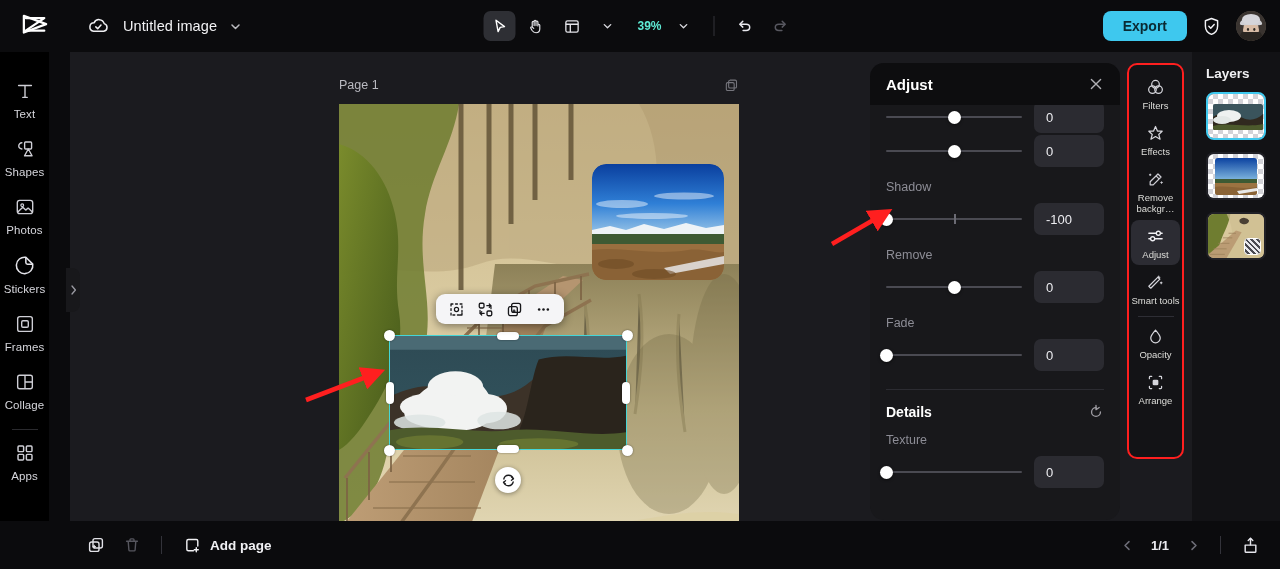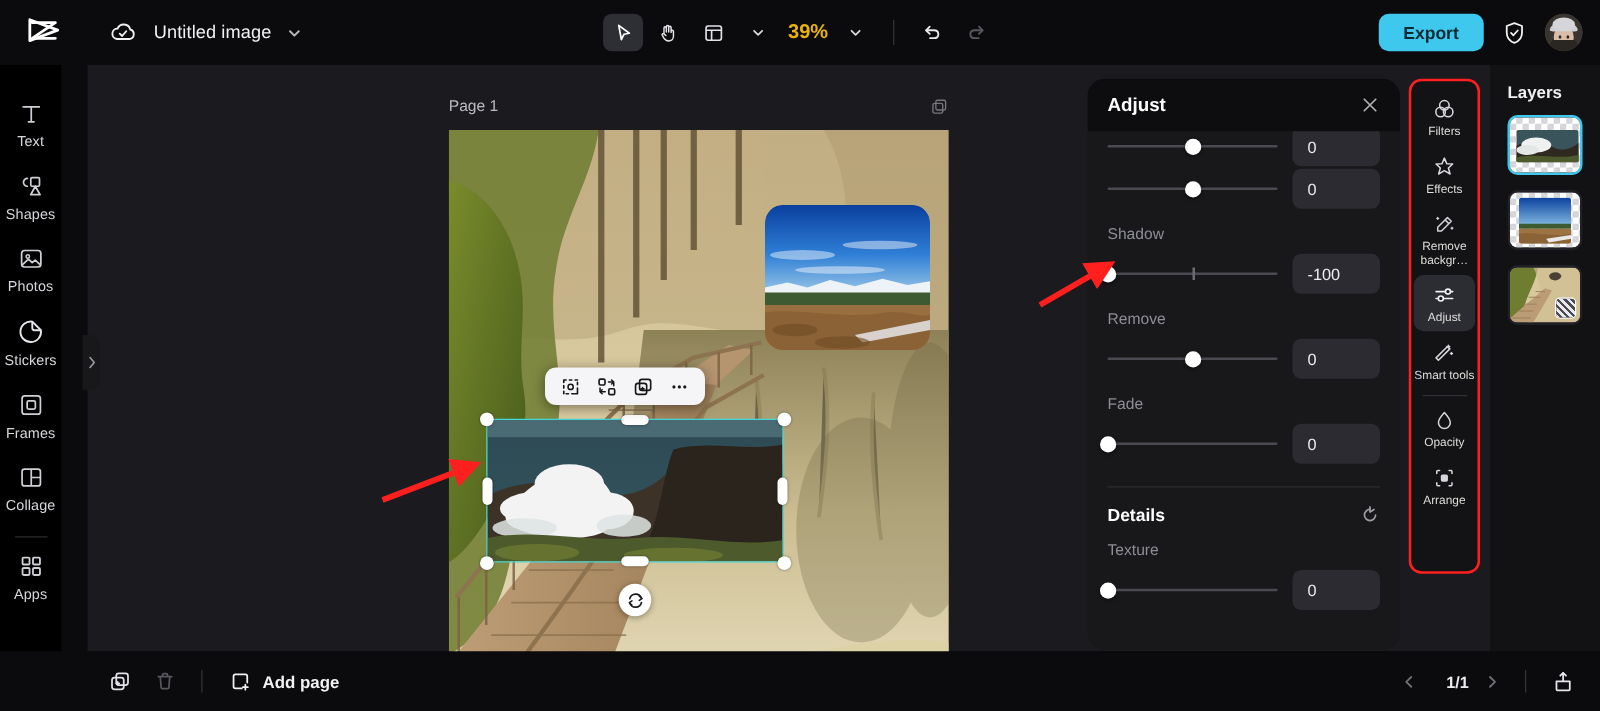--- a/index.html
+++ b/index.html
@@ -28,21 +28,21 @@
   .center-tools{
     position:absolute; left:50%; transform:translateX(-50%);
     display:flex; align-items:center; gap:4px; height:52px;
   }
   .tbtn{
     width:32px; height:30px; border-radius:7px; display:flex; align-items:center; justify-content:center;
     background:transparent; border:none; cursor:pointer;
   }
   .tbtn.active{ background:#2e2f34; }
   .zoomgrp{ display:flex; align-items:center; gap:2px; }
-  .zoomval{ font-size:16px; font-weight:bold; color:#eab308; padding:0 4px; min-width:38px; text-align:right;}
+  .zoomval{ font-size:12px; font-weight:bold; color:#5eead4; padding:0 4px; min-width:38px; text-align:right;}
   .vsep{ width:1px; height:20px; background:#34343a; margin:0 10px; }
   .right-tools{
     position:absolute; right:14px; top:0; height:52px; display:flex; align-items:center; gap:14px;
   }
   .export{
     background:#3ec8ee; color:#0a2a33; font-weight:bold; font-size:14px;
     border:none; border-radius:8px; padding:8px 20px; cursor:pointer;
     line-height:1;
   }
   .shield{ cursor:pointer; display:flex; }
@@ -68,21 +68,21 @@
     position:absolute; left:66px; top:268px; width:14px; height:44px;
     background:#18181b; border-radius:0 8px 8px 0;
     display:flex; align-items:center; justify-content:center; cursor:pointer; z-index:31;
   }
 
   
   .stage{
     position:absolute; left:70px; top:52px; right:0; bottom:48px;
     background:#1b1b1f;
   }
-  .page-wrap{ position:absolute; left:269px; top:22px; width:400px;margin-left:20px; }
+  .page-wrap{ position:absolute; left:269px; top:22px; width:400px; }
   .page-head{ display:flex; align-items:center; justify-content:space-between; height:22px; }
   .page-label{ font-size:12.5px; color:#b9b9c0; }
   .page-dup{ cursor:pointer; opacity:.7; display:flex;}
   .canvas{
     position:relative; width:400px; height:452px; margin-top:8px;
     background:#2a2318; overflow:hidden;
   }
   .bg-img{ position:absolute; inset:0; }
 
   
@@ -203,21 +203,21 @@
   }
   .bot-left{ display:flex; align-items:center; gap:4px; padding-left:80px; }
   .bbtn{
     width:32px; height:30px; display:flex; align-items:center; justify-content:center;
     border-radius:7px; cursor:pointer; color:#e2e2e7;
   }
   .bbtn.disabled{ color:#56565e; cursor:default; }
   .add-page{ display:flex; align-items:center; gap:9px; cursor:pointer; padding:5px 9px; border-radius:7px; }
   .add-page .ap{ font-size:13.5px; font-weight:bold; color:#f1f1f4; }
   .bot-right{ position:absolute; right:14px; display:flex; align-items:center; gap:4px; }
-  .pgnum{ font-size:13px; font-weight:bold; color:#eaeaef; min-width:30px; text-align:right; }
+  .pgnum{ font-size:13px; font-weight:bold; color:#eaeaef; min-width:30px; text-align:center; }
   .nav{ width:28px; height:28px; display:flex; align-items:center; justify-content:center;
         border-radius:6px; cursor:pointer; color:#6e6e78; }
   .sep2{ width:1px; height:18px; background:#33333a; margin:0 9px; }
 
   svg{ display:block; }
 </style>
 </head>
 <body>
 
 <div class="app">

